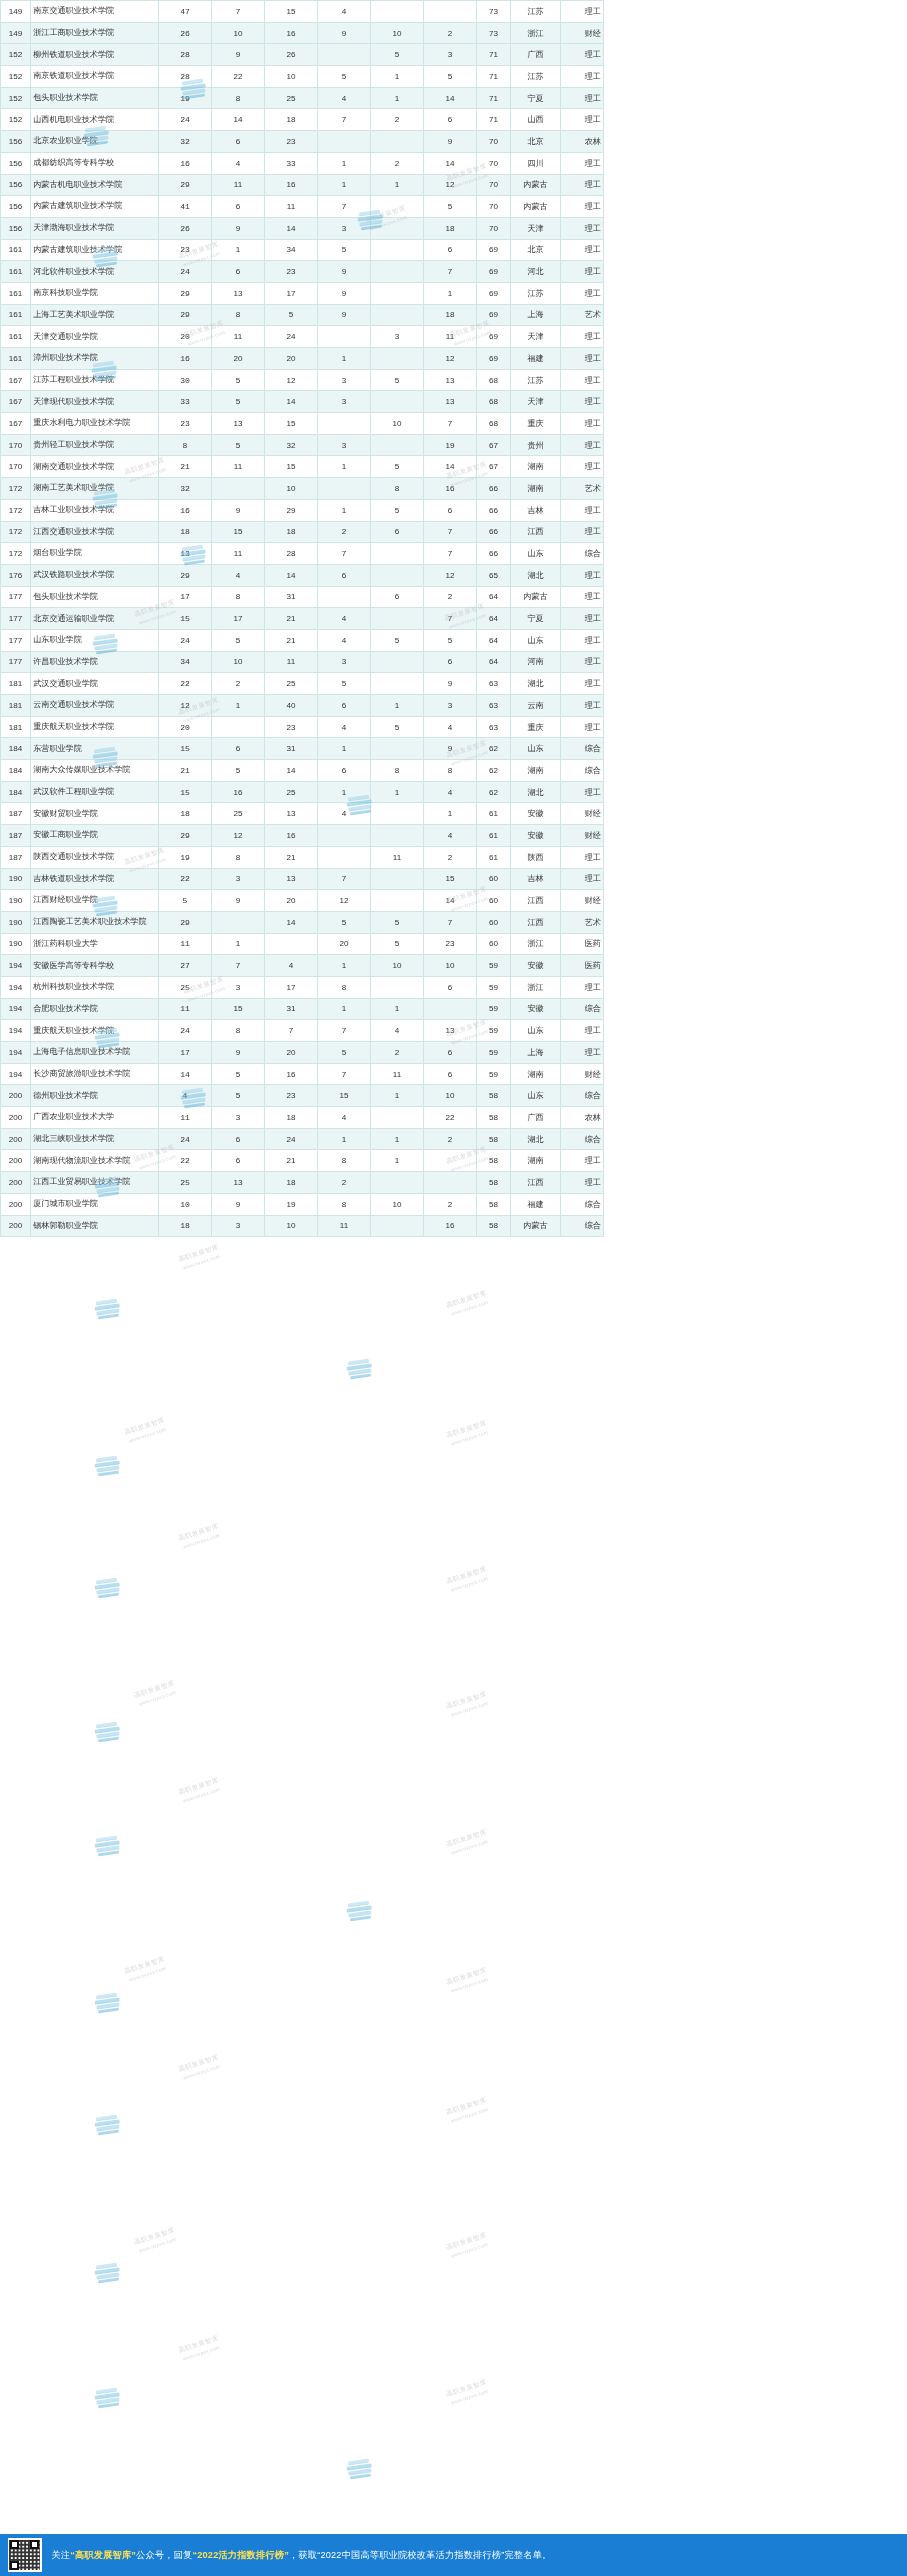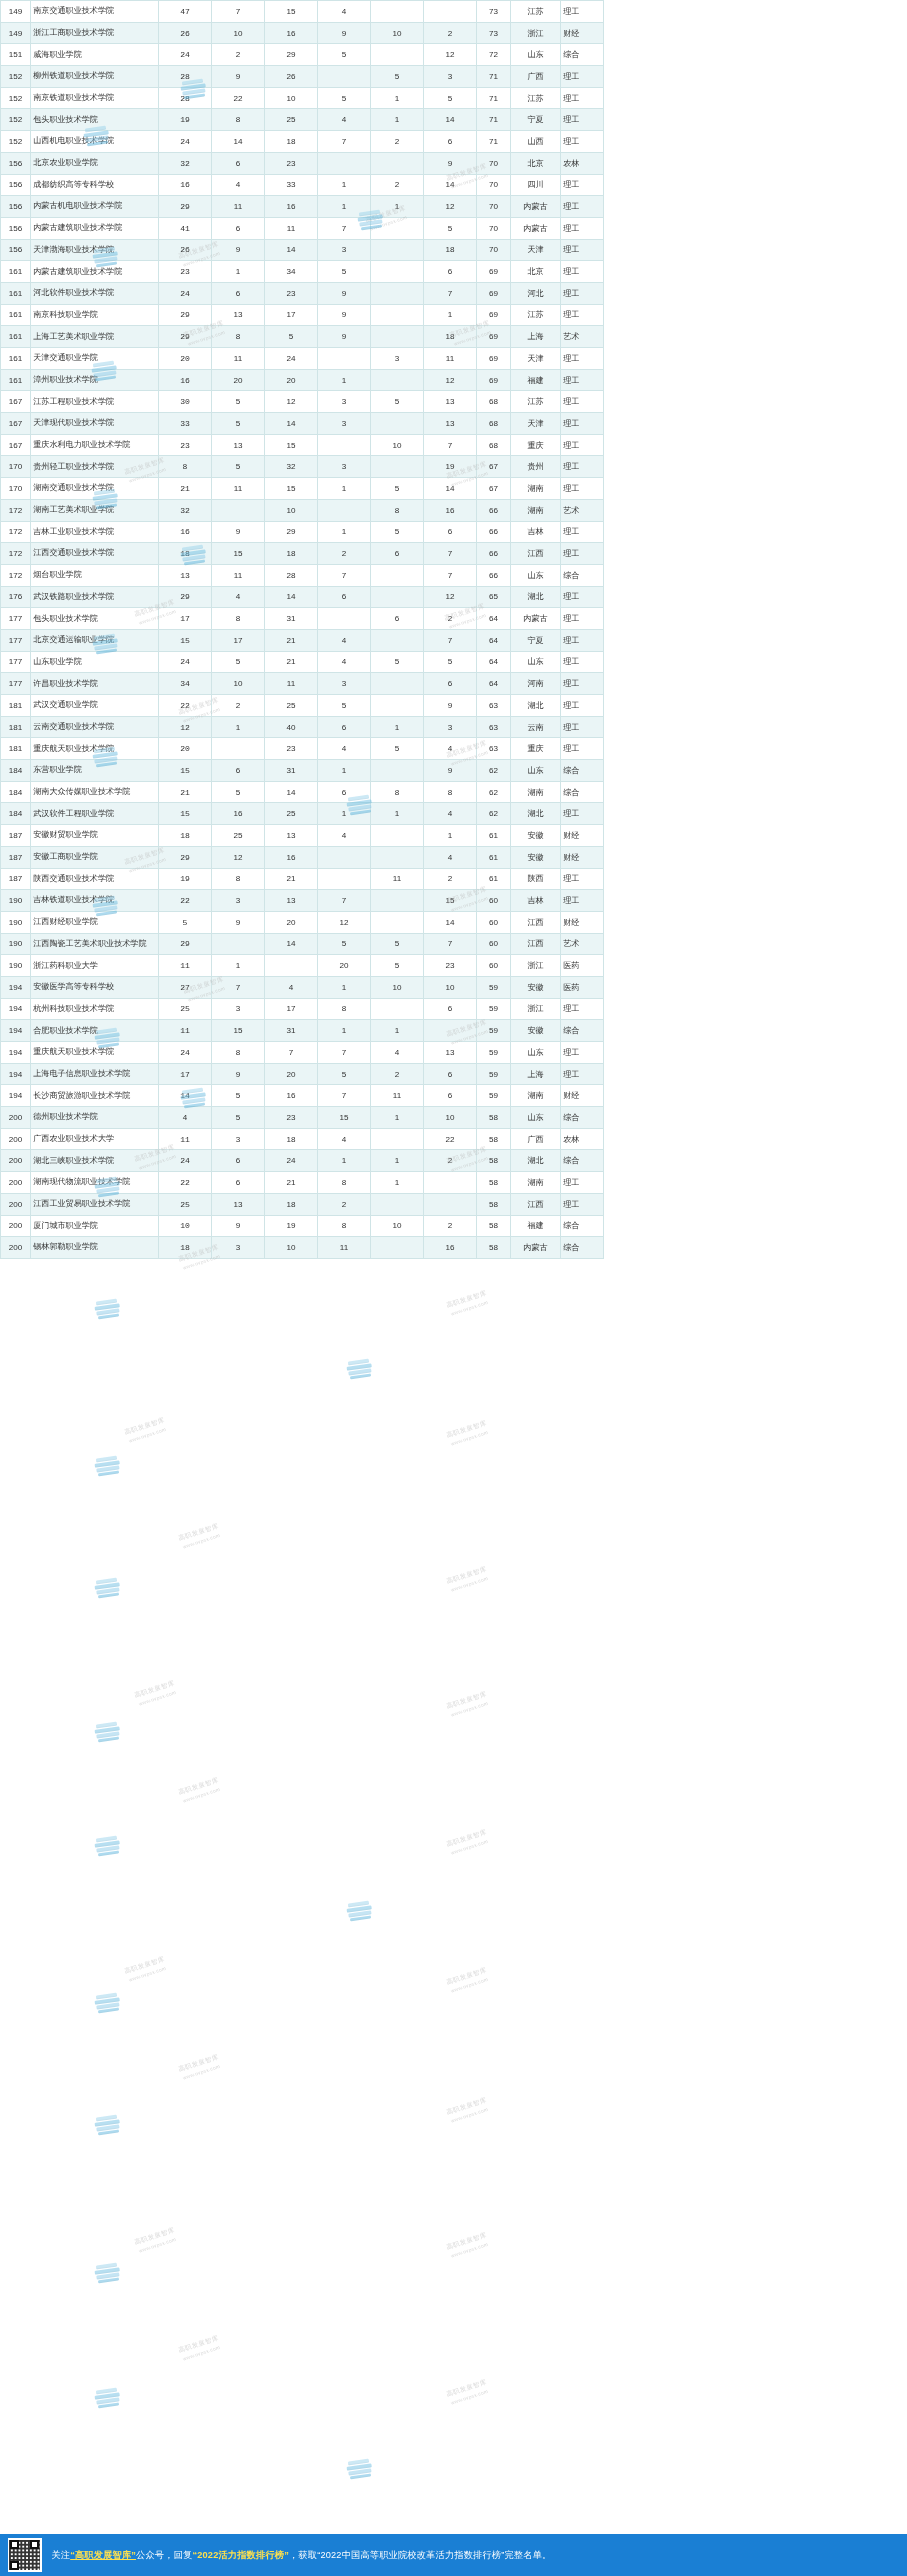--- a/index.html
+++ b/index.html
@@ -31,21 +31,21 @@
   .c-rank   { width: 30px;  text-align: center; }
   .c-name   { width: 128px; text-align: left; padding-left: 5.4px; line-height: 1.25; }
   .c-n1     { width: 53px;  text-align: center; font-family: Liberation Mono, monospace; }
   .c-n2     { width: 53px;  text-align: center; }
   .c-n3     { width: 53px;  text-align: center; }
   .c-n4     { width: 53px;  text-align: center; }
   .c-n5     { width: 53px;  text-align: center; }
   .c-n6     { width: 53px;  text-align: center; }
   .c-total  { width: 34px;  text-align: center; }
   .c-prov   { width: 50px;  text-align: center; }
-  .c-type   { width: 43px;  text-align: left; }
+  .c-type   { width: 43px;  text-align: right; }
 
   tr.even td { background: #ffffff; }
   tr.odd  td { background: #eaf5f6; }
 
   
   .wm {
     position: absolute;
     pointer-events: none;
     user-select: none;
     opacity: 0.55;
@@ -120,21 +120,21 @@
   .qr .eye.tl { top: 2.2px; left: 2.2px; }
   .qr .eye.tr { top: 2.2px; right: 2.2px; }
   .qr .eye.bl { bottom: 2.2px; left: 2.2px; }
   .footer-text {
     color: #ffffff;
     font-size: 9.2px;
     margin-left: 9.8px;
     letter-spacing: 0.2px;
     white-space: nowrap;
   }
-  .footer-text .hl { color: #ffe14d; font-weight: bold; text-decoration: underline; }
+  .footer-text .hl { color: #ffe14d; font-weight: bold; }
   .footer-text .hl2 { color: #ffe14d; font-weight: bold; }
 </style>
 </head>
 <body>
 
 <div id="page" style="height: 2576px;">
 
   <table class="rank-table">
     <tbody>
         <tr class="even">
@@ -156,33 +156,20 @@
           <td class="c-n1">26</td>
           <td class="c-n2">10</td>
           <td class="c-n3">16</td>
           <td class="c-n4">9</td>
           <td class="c-n5">10</td>
           <td class="c-n6">2</td>
           <td class="c-total">73</td>
           <td class="c-prov">浙江</td>
           <td class="c-type">财经</td>
         </tr>
-        <tr class="even">
-          <td class="c-rank">151</td>
-          <td class="c-name">威海职业学院</td>
-          <td class="c-n1">24</td>
-          <td class="c-n2">2</td>
-          <td class="c-n3">29</td>
-          <td class="c-n4">5</td>
-          <td class="c-n5"></td>
-          <td class="c-n6">12</td>
-          <td class="c-total">72</td>
-          <td class="c-prov">山东</td>
-          <td class="c-type">综合</td>
-        </tr>
         <tr class="odd">
           <td class="c-rank">152</td>
           <td class="c-name">柳州铁道职业技术学院</td>
           <td class="c-n1">28</td>
           <td class="c-n2">9</td>
           <td class="c-n3">26</td>
           <td class="c-n4"></td>
           <td class="c-n5">5</td>
           <td class="c-n6">3</td>
           <td class="c-total">71</td>

